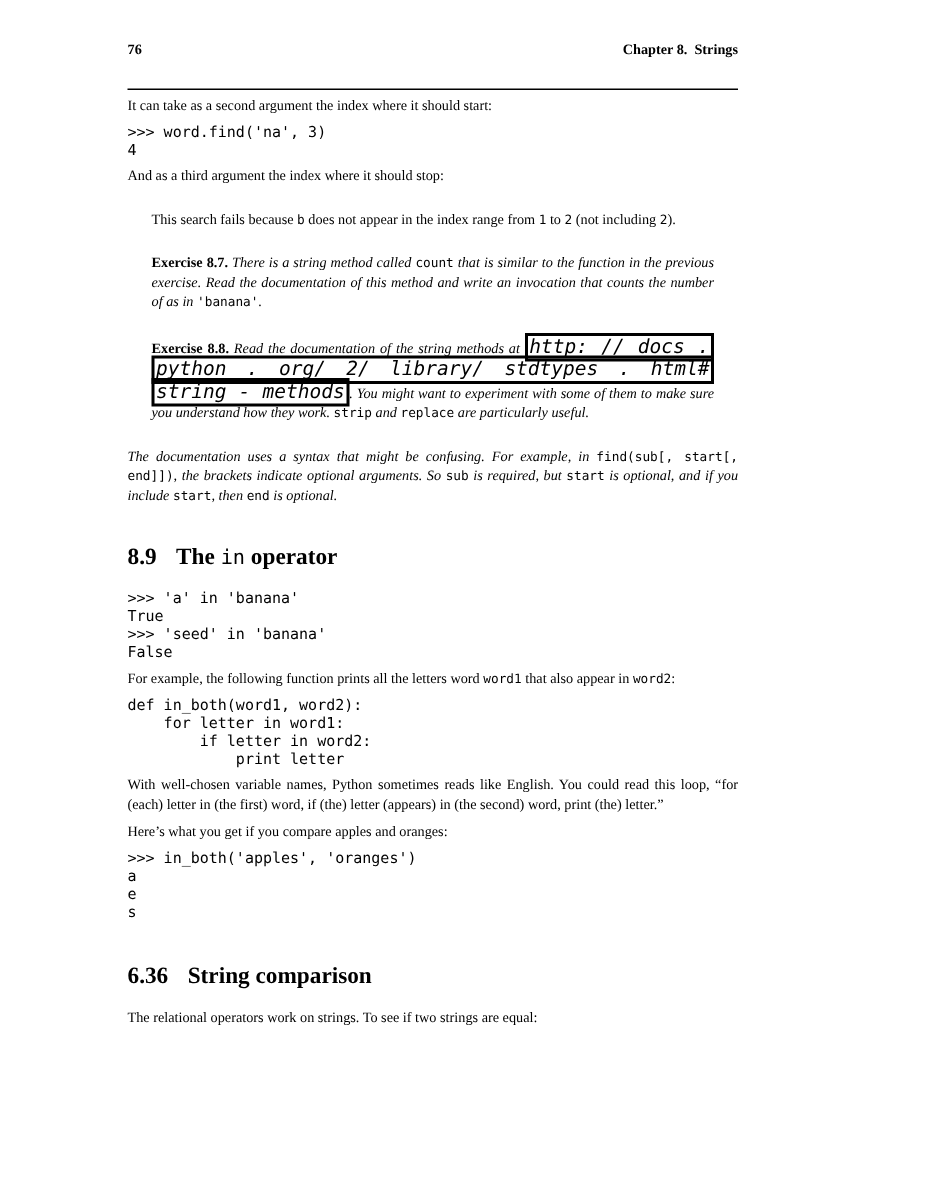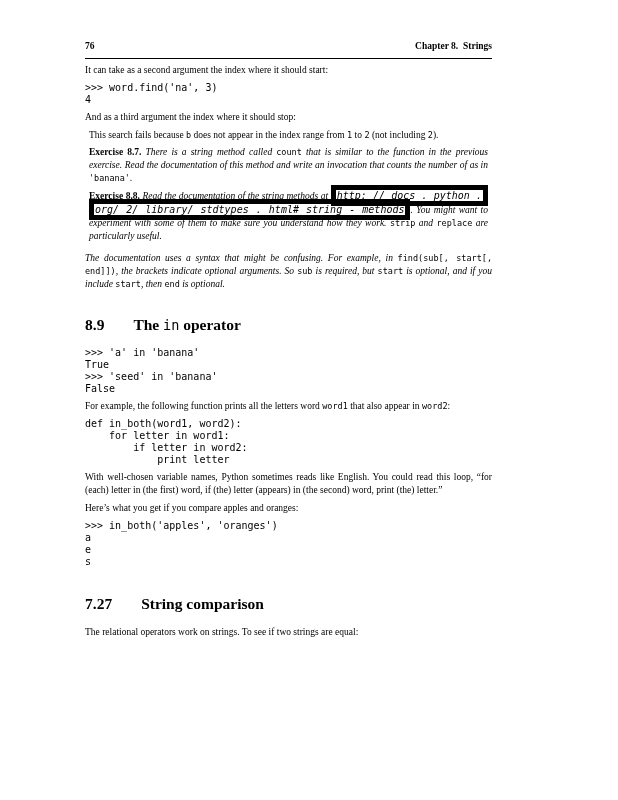--- a/index.html
+++ b/index.html
@@ -17,64 +17,64 @@
   }
   .content {
     position: absolute;
     left: 85px; top: 0;
     width: 407px;
     font-size: 9.5px;
     line-height: 13px;
   }
   
   .pageheader {
-    margin-top: 40px;
+    margin-top: 28px;
     display: flex;
     justify-content: space-between;
     align-items: baseline;
     font-weight: bold;
     font-size: 9.5px;
     border-bottom: 1px solid #000;
-    padding-bottom: 5px;
+    padding-bottom: 18px;
   }
   .body-start { margin-top: 13px; }
   .para { margin: 5px 0; text-align: justify; }
-  .tight { margin: 4px; text-align: justify; }
+  .tight { margin: 16px; text-align: justify; }
   .note  { margin: 9px 0 0 0; text-align: justify; }
   .italic { font-style: italic; }
   .bold { font-weight: bold; }
   pre.codeblock {
     margin: 3px 0;
     font-family: "DejaVu Sans Mono", monospace;
     font-size: 10px;
     line-height: 12px;
     white-space: pre;
   }
   .mono {
     font-family: "DejaVu Sans Mono", monospace;
     font-size: 8.5px;
     font-style: normal;
   }
   .linkbox {
     font-family: "DejaVu Sans Mono", monospace;
-    font-size: 10px;
+    font-size: 13px;
     font-style: italic;
-    border: 5px solid #000000;
+    border: 2px solid #000000;
     padding: 0 1px;
     box-decoration-break: clone;
     -webkit-box-decoration-break: clone;
     cursor: pointer;
   }
   h2.section {
     font-size: 15.5px;
     line-height: 18px;
     font-weight: bold;
     margin: 25px 0 13px 0;
   }
-  h2.section .secnum { margin-right: 29px; }
+  h2.section .secnum { margin-right: 13px; }
   h2.section .mono-h {
     font-family: "DejaVu Sans Mono", monospace;
     font-size: 13.5px;
     font-weight: normal;
   }
   h2.section-cmp { margin-top: 27px; }
 </style>
 </head>
 <body>
 
@@ -119,18 +119,18 @@
 
     <p class="para"><span>With well-chosen variable names, Python sometimes reads like English. You could read this loop, “for (each) letter in (the first) word, if (the) letter (appears) in (the second) word, print (the) letter.”</span></p>
 
     <p class="para"><span>Here’s what you get if you compare apples and oranges:</span></p>
 
     <pre class="codeblock">&gt;&gt;&gt; in_both('apples', 'oranges')
 a
 e
 s</pre>
 
-    <h2 class="section section-cmp"><span class="secnum">7.27</span><span>String comparison</span></h2>
+    <h2 class="section section-cmp"><span class="secnum">6.36</span><span>String comparison</span></h2>
 
     <p class="para"><span>The relational operators work on strings. To see if two strings are equal:</span></p>
 
   </div>
 </div>
 
 </body></html>

